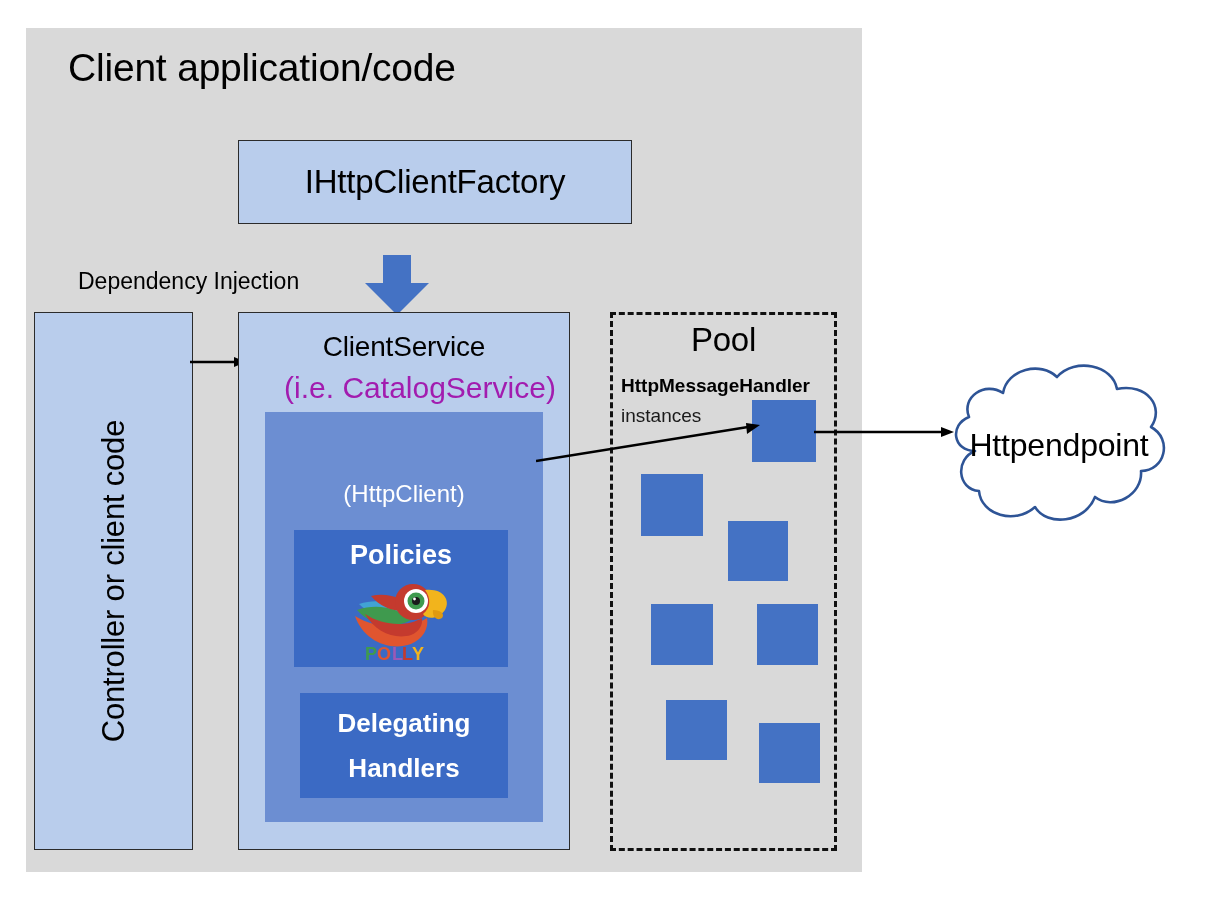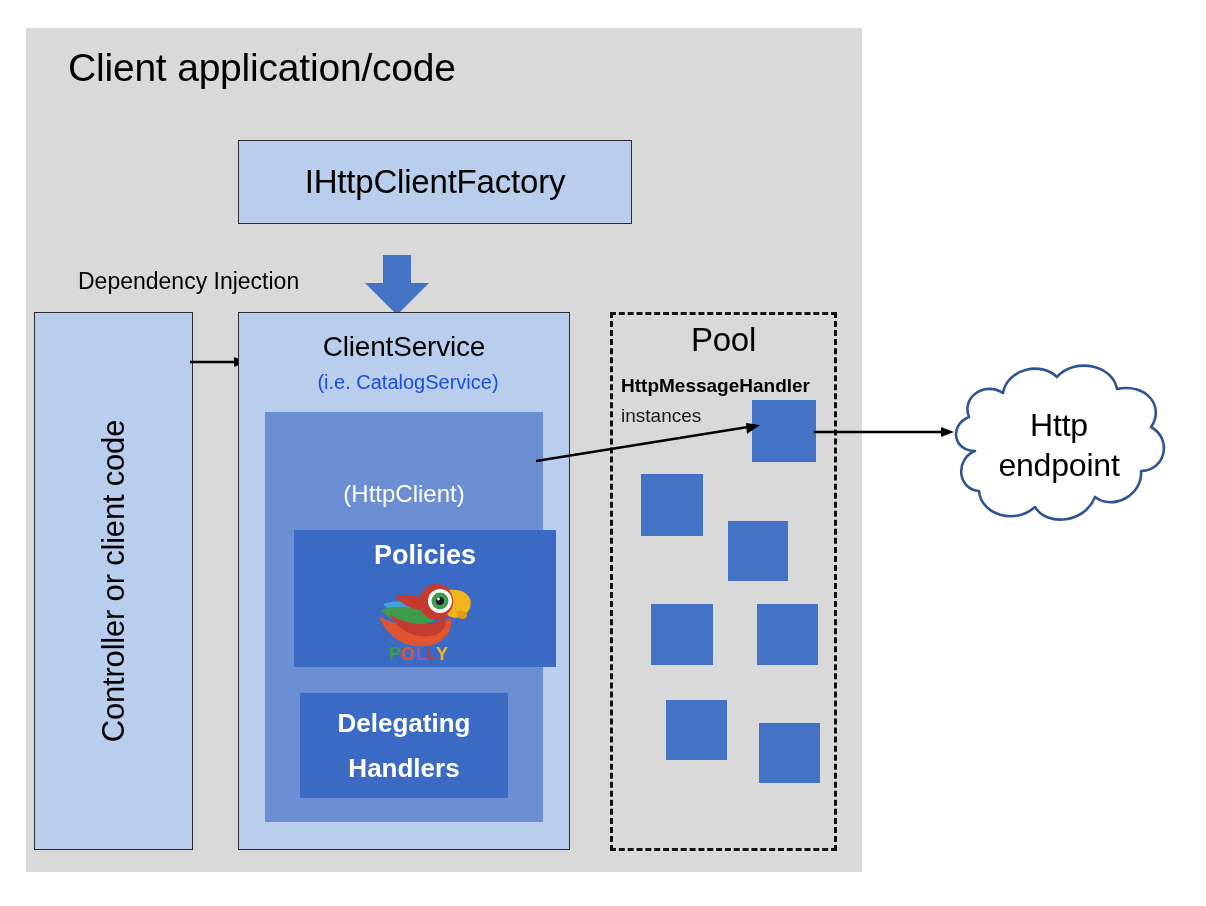--- a/index.html
+++ b/index.html
@@ -52,43 +52,42 @@
   
   #clientservice-box{
     position:absolute;left:238px;top:312px;width:332px;height:538px;
     background:#b9cdec;border:1.5px solid #2b2b2b;box-sizing:border-box;
   }
   #clientservice-title{
     position:absolute;left:0;top:18px;width:100%;text-align:center;
     font-size:28px;color:#000;letter-spacing:-0.2px;
   }
   #clientservice-subtitle{
-    position:absolute;left:4px;top:58px;width:100%;text-align:center;
-    font-size:20px;color:#1d4ed8;
+    position:absolute;left:16px;top:58px;width:100%;text-align:center;
+    font-size:30px;color:#a21caf;
   }
 
   
   #httpclient-box{
     position:absolute;left:265px;top:412px;width:278px;height:410px;
     background:#6c8ed2;
   }
   #httpclient-title{
     position:absolute;left:0;top:25px;width:100%;text-align:center;
     font-size:30px;font-weight:bold;color:#ffffff;
   }
   #httpclient-subtitle{
     position:absolute;left:0;top:68px;width:100%;text-align:center;
     font-size:24px;color:#ffffff;
   }
 
   
   #policies-box{
     position:absolute;left:294px;top:530px;width:214px;height:137px;
     background:#3b6ac4;
-    padding-left:48px;
   }
   #policies-title{
     position:absolute;left:0;top:10px;width:100%;text-align:center;
     font-size:27px;font-weight:bold;color:#ffffff;
   }
   #polly-logo{position:absolute;left:50%;top:48px;transform:translateX(-50%);width:104px;height:86px;}
 
   
   #delegating-handlers-box{
     position:absolute;left:300px;top:693px;width:208px;height:105px;
@@ -117,21 +116,21 @@
   .handler-square{position:absolute;background:#4472c4;}
 
   
   #httpclient-to-pool-arrow{position:absolute;left:536px;top:415px;width:230px;height:55px;}
   #pool-to-endpoint-arrow{position:absolute;left:814px;top:418px;width:140px;height:28px;}
 
   
   #http-endpoint-cloud{position:absolute;left:935px;top:355px;width:248px;height:180px;}
   #http-endpoint-label{
     position:absolute;left:935px;top:355px;width:248px;height:180px;
-    display:flex;flex-direction:column;align-items:center;justify-content:center;
+    display:flex;flex-direction:row;align-items:center;justify-content:center;
     pointer-events:none;
   }
   #http-endpoint-label .cloud-line{font-size:32px;color:#000;line-height:1.25;letter-spacing:-0.2px;}
 </style>
 </head>
 <body>
 
 <div class="stage">
 
   <div id="client-app-container"></div>

